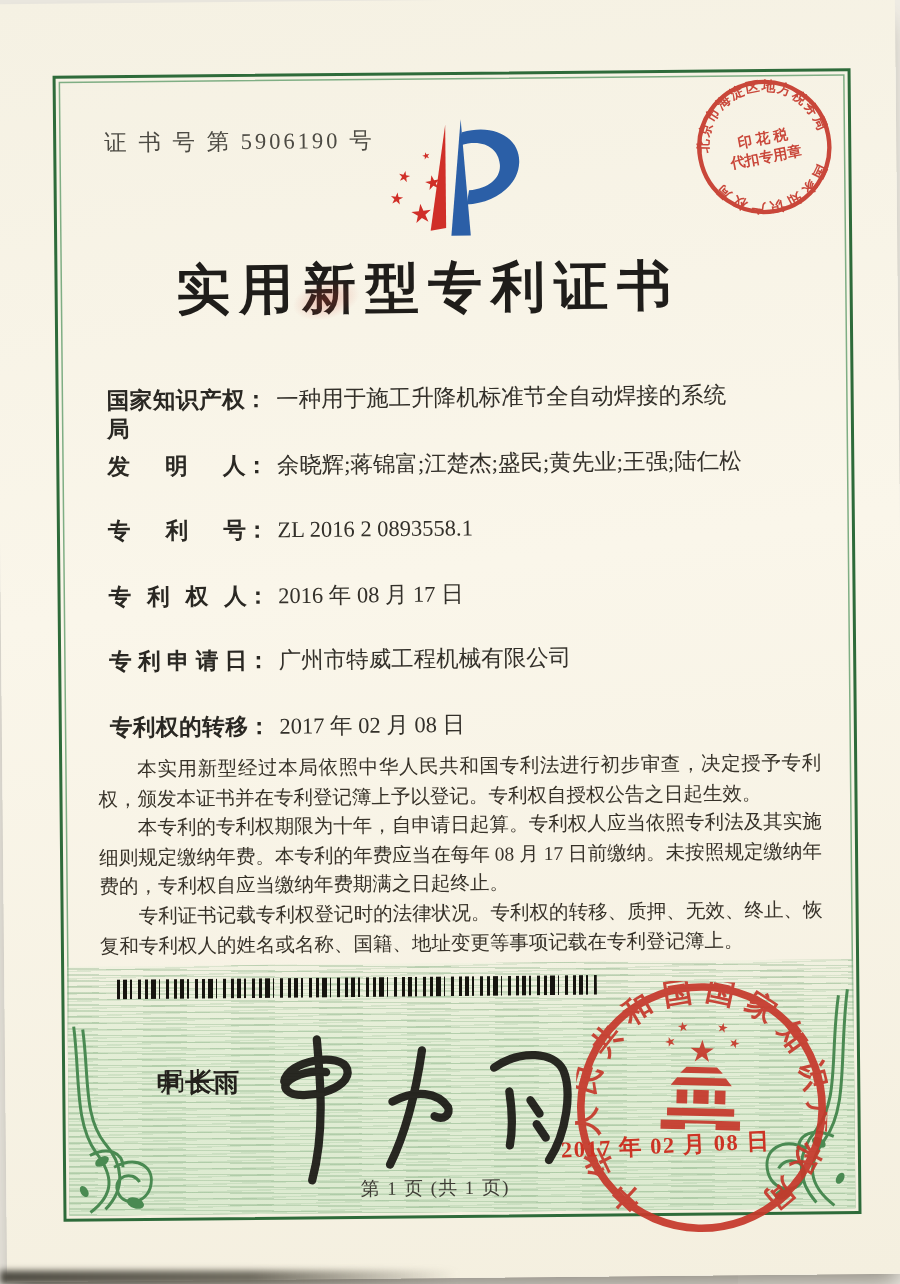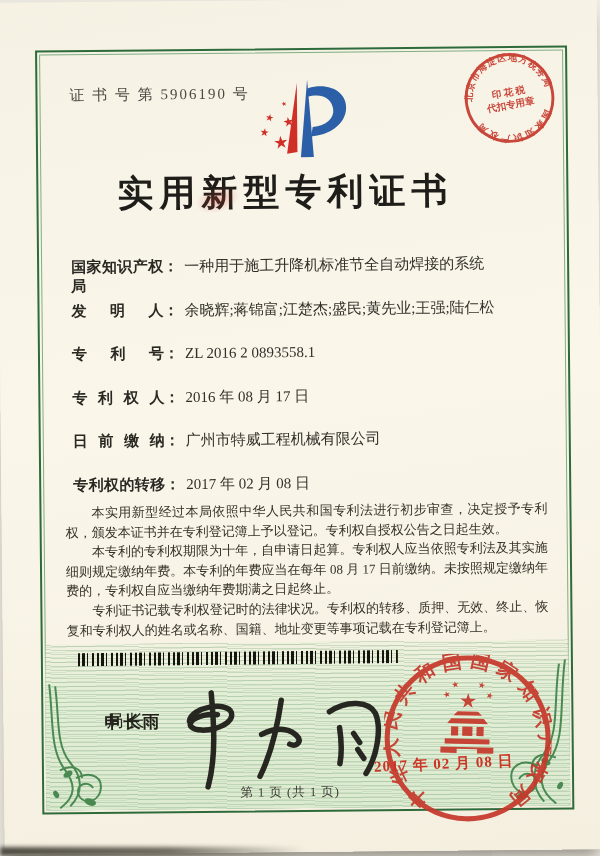--- a/index.html
+++ b/index.html
@@ -137,21 +137,21 @@
     <div class="field" style="top:300px">
       <span class="flabel">发明人</span><span class="fcolon">：</span><span class="fvalue">余晓辉;蒋锦富;江楚杰;盛民;黄先业;王强;陆仁松</span>
     </div>
     <div class="field" style="top:343px">
       <span class="flabel">专利号</span><span class="fcolon">：</span><span class="fvalue">ZL 2016 2 0893558.1</span>
     </div>
     <div class="field" style="top:387px">
       <span class="flabel">专利权人</span><span class="fcolon">：</span><span class="fvalue">2016 年 08 月 17 日</span>
     </div>
     <div class="field" style="top:430px">
-      <span class="flabel">日前缴纳</span><span class="fcolon">：</span><span class="fvalue">广州市特威工程机械有限公司</span>
+      <span class="flabel">专利申请日</span><span class="fcolon">：</span><span class="fvalue">广州市特威工程机械有限公司</span>
     </div>
     <div class="field" style="top:474px">
       <span class="flabel">专利权的转移</span><span class="fcolon">：</span><span class="fvalue">2017 年 02 月 08 日</span>
     </div>
 
     <div class="paras">
       <p>本实用新型经过本局依照中华人民共和国专利法进行初步审查，决定授予专利权，颁发本证书并在专利登记簿上予以登记。专利权自授权公告之日起生效。</p>
       <p>本专利的专利权期限为十年，自申请日起算。专利权人应当依照专利法及其实施细则规定缴纳年费。本专利的年费应当在每年 08 月 17 日前缴纳。未按照规定缴纳年费的，专利权自应当缴纳年费期满之日起终止。</p>
       <p>专利证书记载专利权登记时的法律状况。专利权的转移、质押、无效、终止、恢复和专利权人的姓名或名称、国籍、地址变更等事项记载在专利登记簿上。</p>
     </div>

